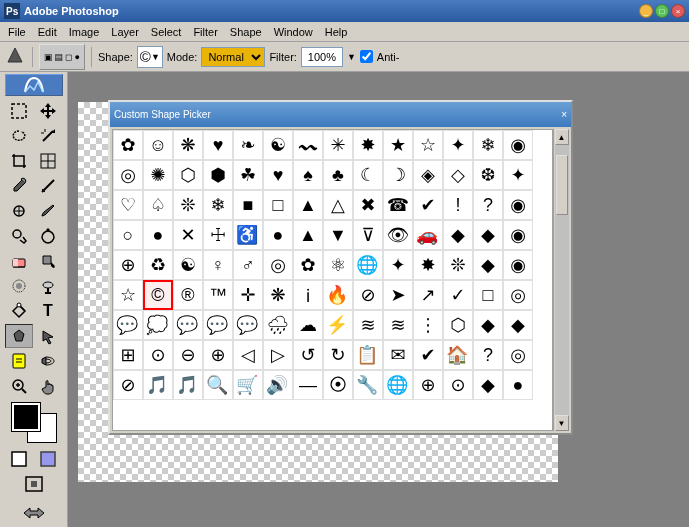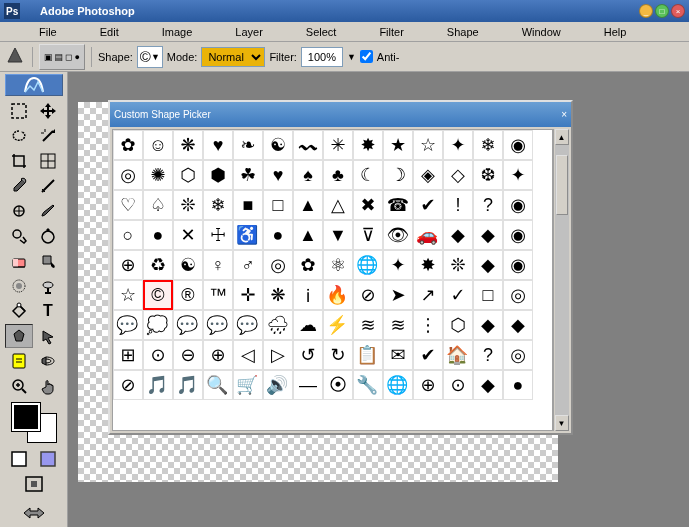--- a/index.html
+++ b/index.html
@@ -8,21 +8,21 @@
     
     #title-bar {
       background: linear-gradient(to bottom, #4a7abf, #2a5a9f);
       color: white;
       height: 22px;
       display: flex;
       align-items: center;
       padding: 0 4px;
       user-select: none;
     }
-    #title-bar .icon { width: 16px; height: 16px; margin-right: 20px; display: flex; align-items: center; }
+    #title-bar .icon { width: 16px; height: 16px; margin-right: 4px; display: flex; align-items: center; }
     #title-bar .title { font-size: 11px; font-weight: bold; flex: 1; }
     #title-bar .win-buttons { display: flex; gap: 2px; }
     #title-bar .win-btn {
       width: 14px; height: 14px; border-radius: 50%;
       display: flex; align-items: center; justify-content: center;
       font-size: 8px; cursor: pointer; border: 1px solid rgba(0,0,0,0.3);
     }
     .win-btn.minimize { background: #f4b942; }
     .win-btn.maximize { background: #5bc25b; }
     .win-btn.close { background: #e05c5c; }
@@ -34,21 +34,20 @@
       display: flex;
       align-items: center;
       padding: 0 2px;
       border-bottom: 1px solid #a0a0a0;
     }
     .menu-item {
       padding: 2px 6px;
       font-size: 11px;
       cursor: pointer;
       color: #000;
-      margin-left: 31px;
     }
 
     
     #options-bar {
       background: #d4d0c8;
       height: 30px;
       display: flex;
       align-items: center;
       padding: 0 4px;
       border-bottom: 1px solid #a0a0a0;

